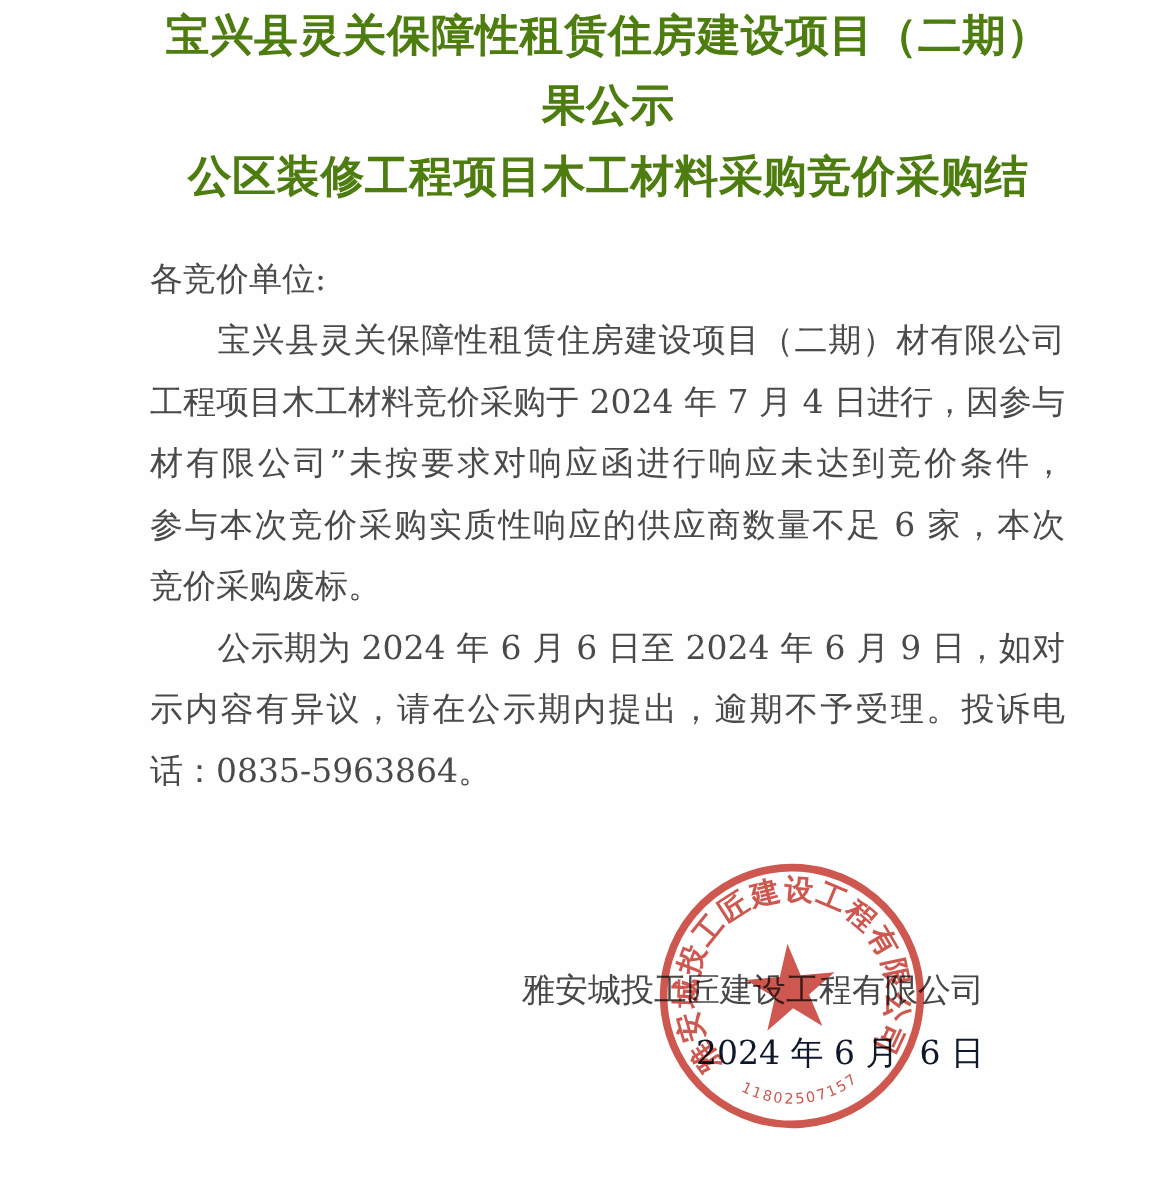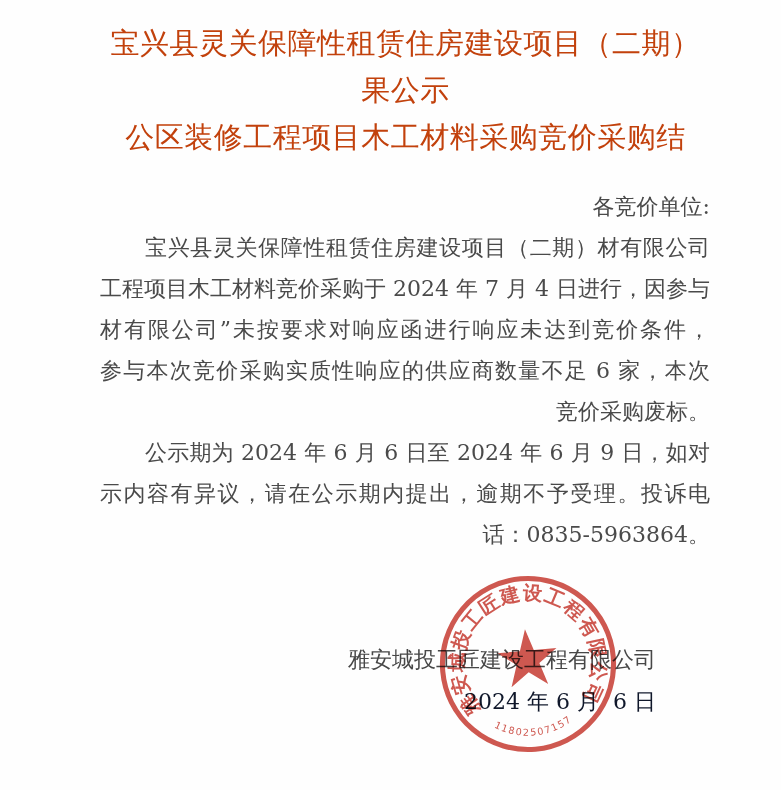--- a/index.html
+++ b/index.html
@@ -7,36 +7,36 @@
     position: relative;
     width: 781px;
     height: 790px;
     background: #fefefe;
     overflow: hidden;
     font-family: "DejaVu Serif", "Liberation Serif", serif;
     color: #4a4a4a;
   }
   .title {
     margin: 0 70px 0 100px;
-    padding-top: 20px;
+    padding-top: 0;
     font-size: 29px;
-    font-weight: 400;
+    font-weight: 700;
     line-height: 47px;
     text-align: center;
-    color: #c2410c;
+    color: #4d7c0f;
     letter-spacing: 0.5px;
   }
   .title-line { height: 47px; overflow: hidden; }
   .doc-body {
     margin: 25px 71px 0 100px;
     font-size: 22px;
     line-height: 41px;
     color: #4a4a4a;
   }
-  .bline { height: 41px; overflow: hidden; text-align: right; }
+  .bline { height: 41px; overflow: hidden; }
   .fill { text-align: justify; text-align-last: justify; }
   .indent { text-indent: 45px; }
   .sig-company {
     position: absolute;
     top: 645px;
     right: 125px;
     font-size: 22px;
     color: #474747;
     z-index: 1;
   }

